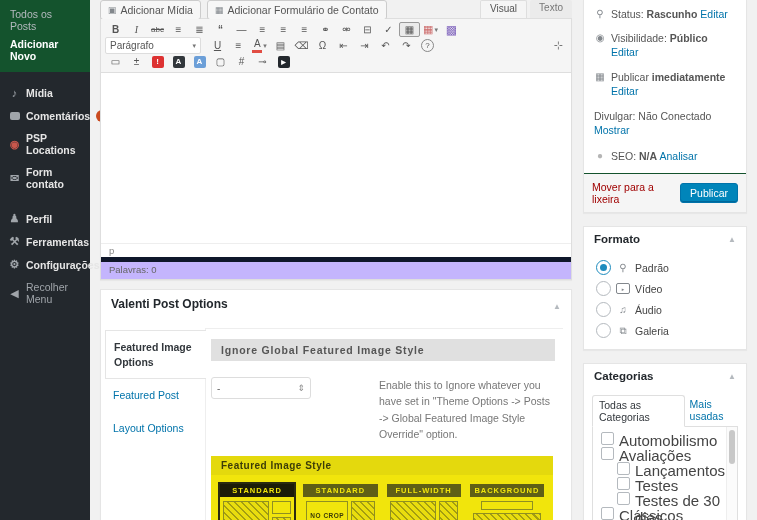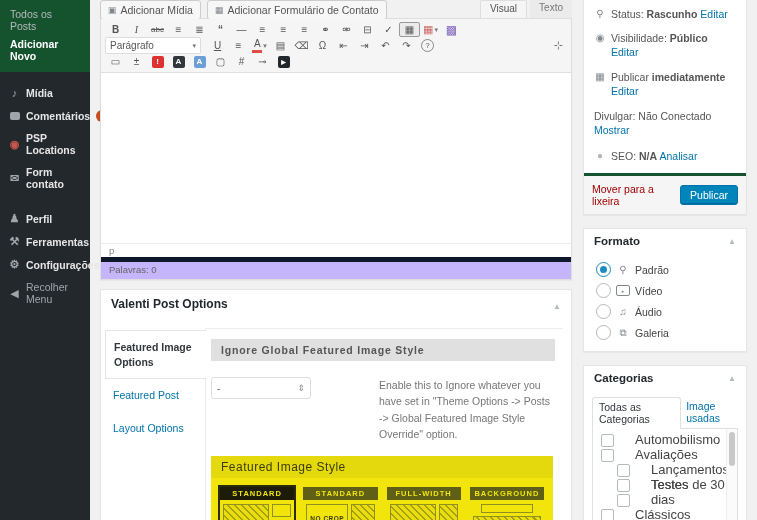--- a/index.html
+++ b/index.html
@@ -63,21 +63,21 @@
   .vtabs{position:absolute;left:4px;top:12px;width:100px;z-index:2}
   .vtab{font-size:10.5px;color:#0073aa;padding:9px 8px;cursor:pointer;line-height:1.4}
   .vtab.on{background:#fff;border:1px solid #e5e5e5;border-right:0;color:#32373c;margin-right:-1px;font-weight:bold}
   .vcontent{margin-left:104px;border-left:1px solid #eee;border-top:1px solid #eee;padding:10px 8px 0 5px;min-height:390px}
   .gbar{background:#e0e0e0;padding:5px 10px;font-size:10.5px;font-weight:bold;letter-spacing:.8px;color:#555}
   .vrow{display:flex;justify-content:space-between;margin-top:16px}
   .vsel{width:88px;height:20px;border:1px solid #ddd;border-radius:3px;background:#fff;display:flex;align-items:center;justify-content:space-between;padding:0 5px;font-size:10px;color:#666;cursor:pointer}
   .vsel .arr{color:#888;font-size:9px}
   .vhelp{width:172px;font-size:10.5px;color:#777;line-height:1.55;padding-right:4px}
   .ysec{margin-top:14px;margin-right:2px}
-  .yhead{background:#e4d90d;color:#3c3c08;font-size:12px;font-weight:normal;letter-spacing:.5px;padding:4px 10px}
+  .yhead{background:#e4d90d;color:#3c3c08;font-size:10px;font-weight:bold;letter-spacing:.5px;padding:4px 10px}
   .ybody{background:#f1e50c;padding:9px;display:flex;gap:9px;height:130px}
   .ycard{width:78px;background:#f1e50c}
   .ycard.selc{outline:2px solid #2b2b10}
   .ylab{height:13px;background:#5f5f16;color:#f1e50c;font-size:7.5px;font-weight:bold;letter-spacing:1px;display:flex;align-items:center;justify-content:center;white-space:nowrap}
   .ycard.selc .ylab{background:#1c1c08}
   .yin{padding:4px 3px;display:flex;flex-direction:column;gap:3px}
   .hatch{background:repeating-linear-gradient(45deg, rgba(95,95,20,.5) 0 1.5px, rgba(0,0,0,0) 1.5px 5px),#e9dd0e;border:1px solid #8f8f22}
   .ybx{border:1px solid #8f8f22;background:#f1e50c}
   .yr{display:flex;gap:3px}
   .ycol{display:flex;flex-direction:column;gap:3px;flex:1}
@@ -85,34 +85,34 @@
 
   
   .rc{position:absolute;left:583px;top:0;width:164px}
   .pbox{background:#fff;border:1px solid #e5e5e5;margin-bottom:13px;box-shadow:0 1px 1px rgba(0,0,0,.04)}
   .pbox.first{border-top:0}
   .ph{display:flex;justify-content:space-between;align-items:center;padding:6px 10px;cursor:pointer}
   .ph .t{font-size:11.5px;font-weight:bold;color:#23282d}
   .prow{display:flex;align-items:flex-start;gap:5px;padding:3px 10px;font-size:10.5px;color:#555;line-height:1.35}
   .prow .ic{color:#82878c;width:12px;text-align:center;font-size:10px;flex:0 0 12px}
   .prow .ic.gray{color:#b5b5b5}
-  .pfoot{display:flex;justify-content:space-between;align-items:center;background:#f5f5f5;border-top:3px solid #14532d;padding:7px 8px;margin-top:7px}
+  .pfoot{display:flex;justify-content:space-between;align-items:center;background:#f5f5f5;border-top:1px solid #14532d;padding:7px 8px;margin-top:7px}
   .trash{color:#a00000;font-size:10.5px;text-decoration:none}
   .pubbtn{background:#0085ba;border:1px solid #0073aa;color:#fff;font-size:10.5px;padding:3px 9px;border-radius:3px;cursor:pointer;box-shadow:inset 0 -1px 0 #006799}
   .frow{display:flex;align-items:center;gap:5px;padding:3px 12px;font-size:10.5px;color:#444}
   .radio{width:13px;height:13px;border:1px solid #b4b9be;border-radius:50%;background:#fff;position:relative;flex:0 0 13px;cursor:pointer}
   .radio.on{border-color:#1e8cbe}
   .radio.on:after{content:"";position:absolute;left:3px;top:3px;right:3px;bottom:3px;background:#1e8cbe;border-radius:50%}
   .ficon{color:#82878c;font-size:10px;width:14px;text-align:center}
   .vframe{width:12px;height:9px;border:1px solid #82878c;border-radius:2px;display:inline-flex;align-items:center;justify-content:center;font-size:5px;color:#82878c}
   .cat-tabs{padding:6px 8px 0;display:flex;align-items:flex-end}
   .ctab-on{background:#fff;border:1px solid #dfdfdf;border-bottom:1px solid #fff;padding:3px 6px;font-size:10.5px;color:#32373c;border-radius:3px 3px 0 0;position:relative;top:1px;cursor:pointer;z-index:2}
   .ctab-link{font-size:10.5px;margin-left:5px;padding-bottom:4px}
   .clist{margin:0 8px 10px;border:1px solid #dfdfdf;background:#fff;height:104px;position:relative;overflow:hidden;padding:4px 0 0 0}
-  .crow{display:flex;align-items:flex-end;gap:21px;padding:1px 8px;font-size:13px;color:#444;height:13px}
+  .crow{display:flex;align-items:flex-start;gap:5px;padding:1px 8px;font-size:15px;color:#444;height:13px}
   .crow.ind{padding-left:24px}
   .cb{width:11px;height:11px;border:1px solid #b4b9be;border-radius:2px;background:#fff;flex:0 0 11px;cursor:pointer}
   .sbar{position:absolute;right:0;top:0;bottom:0;width:10px;background:#fbfbfb;border-left:1px solid #eee}
   .sthumb{position:absolute;right:2px;top:3px;width:6px;height:34px;background:#c8c8c8;border-radius:3px}
 </style>
 </head>
 <body>
 
 <div class="frame">
 
@@ -381,21 +381,21 @@
       </div>
     </div>
 
     <div class="pbox">
       <div class="ph">
         <span class="t">Categorias</span>
         <span class="tgl">▲</span>
       </div>
       <div class="cat-tabs">
         <span class="ctab-on">Todas as Categorias</span>
-        <a class="ctab-link">Image usadas</a>
+        <a class="ctab-link">Mais usadas</a>
       </div>
       <div class="clist">
         <div class="crow">
             <span class="cb"></span>
             <span>Automobilismo</span>
           </div>
         <div class="crow">
             <span class="cb"></span>
             <span>Avaliações</span>
           </div>

